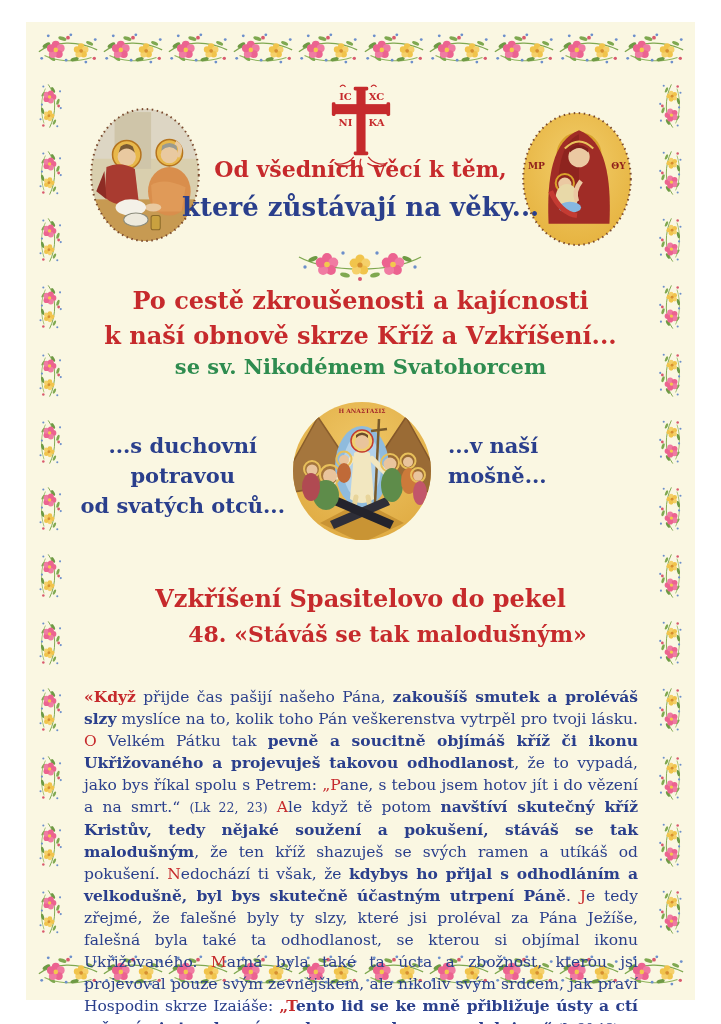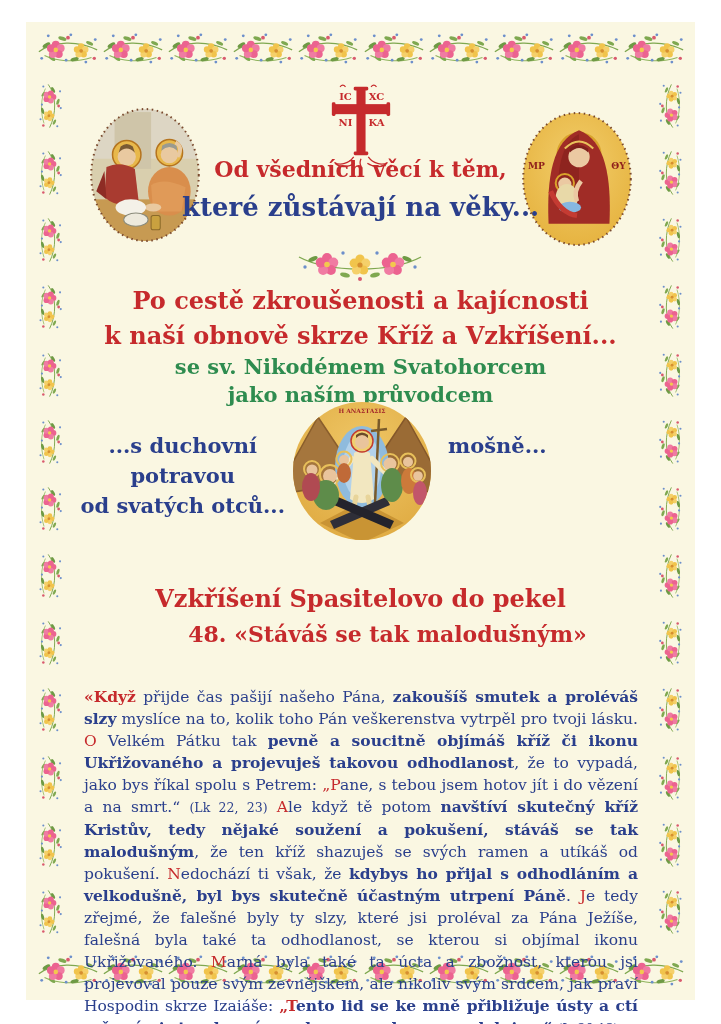--- a/index.html
+++ b/index.html
@@ -1851,28 +1851,28 @@
     <circle cx="16" cy="24" r="1.7" fill="#6C8FCB"></circle>
       <circle cx="126" cy="24" r="1.7" fill="#6C8FCB"></circle>
     <circle cx="54" cy="10" r="1.7" fill="#6C8FCB"></circle>
       <circle cx="88" cy="10" r="1.7" fill="#6C8FCB"></circle>
     <circle cx="71" cy="36" r="2" fill="#D95A6E"></circle>
   </svg>
 
   <div class="cline red1">Po cestě zkroušenosti a kajícnosti</div>
   <div class="cline red2">k naší obnově skrze Kříž a Vzkříšení...</div>
   <div class="cline green1">se sv. Nikodémem Svatohorcem</div>
-  <div class="cline green2">jako naším průvodcem</div>
 
   <div class="cap cap-left">
     <span>...s duchovní</span>
     <span>potravou</span>
     <span>od svatých otců...</span>
   </div>
   <div class="cap cap-right">
+    <span>...v naší</span>
     <span>mošně...</span>
   </div>
 
   <svg class="circle-icon" width="140" height="140" viewBox="0 0 140 140">
     <defs>
       <clipPath id="circ">
           <circle cx="70" cy="70" r="69"></circle>
         </clipPath>
       <radialGradient id="goldC" cx="50%" cy="35%" r="80%">
         <stop offset="0%" stop-color="#EFC766"></stop>

